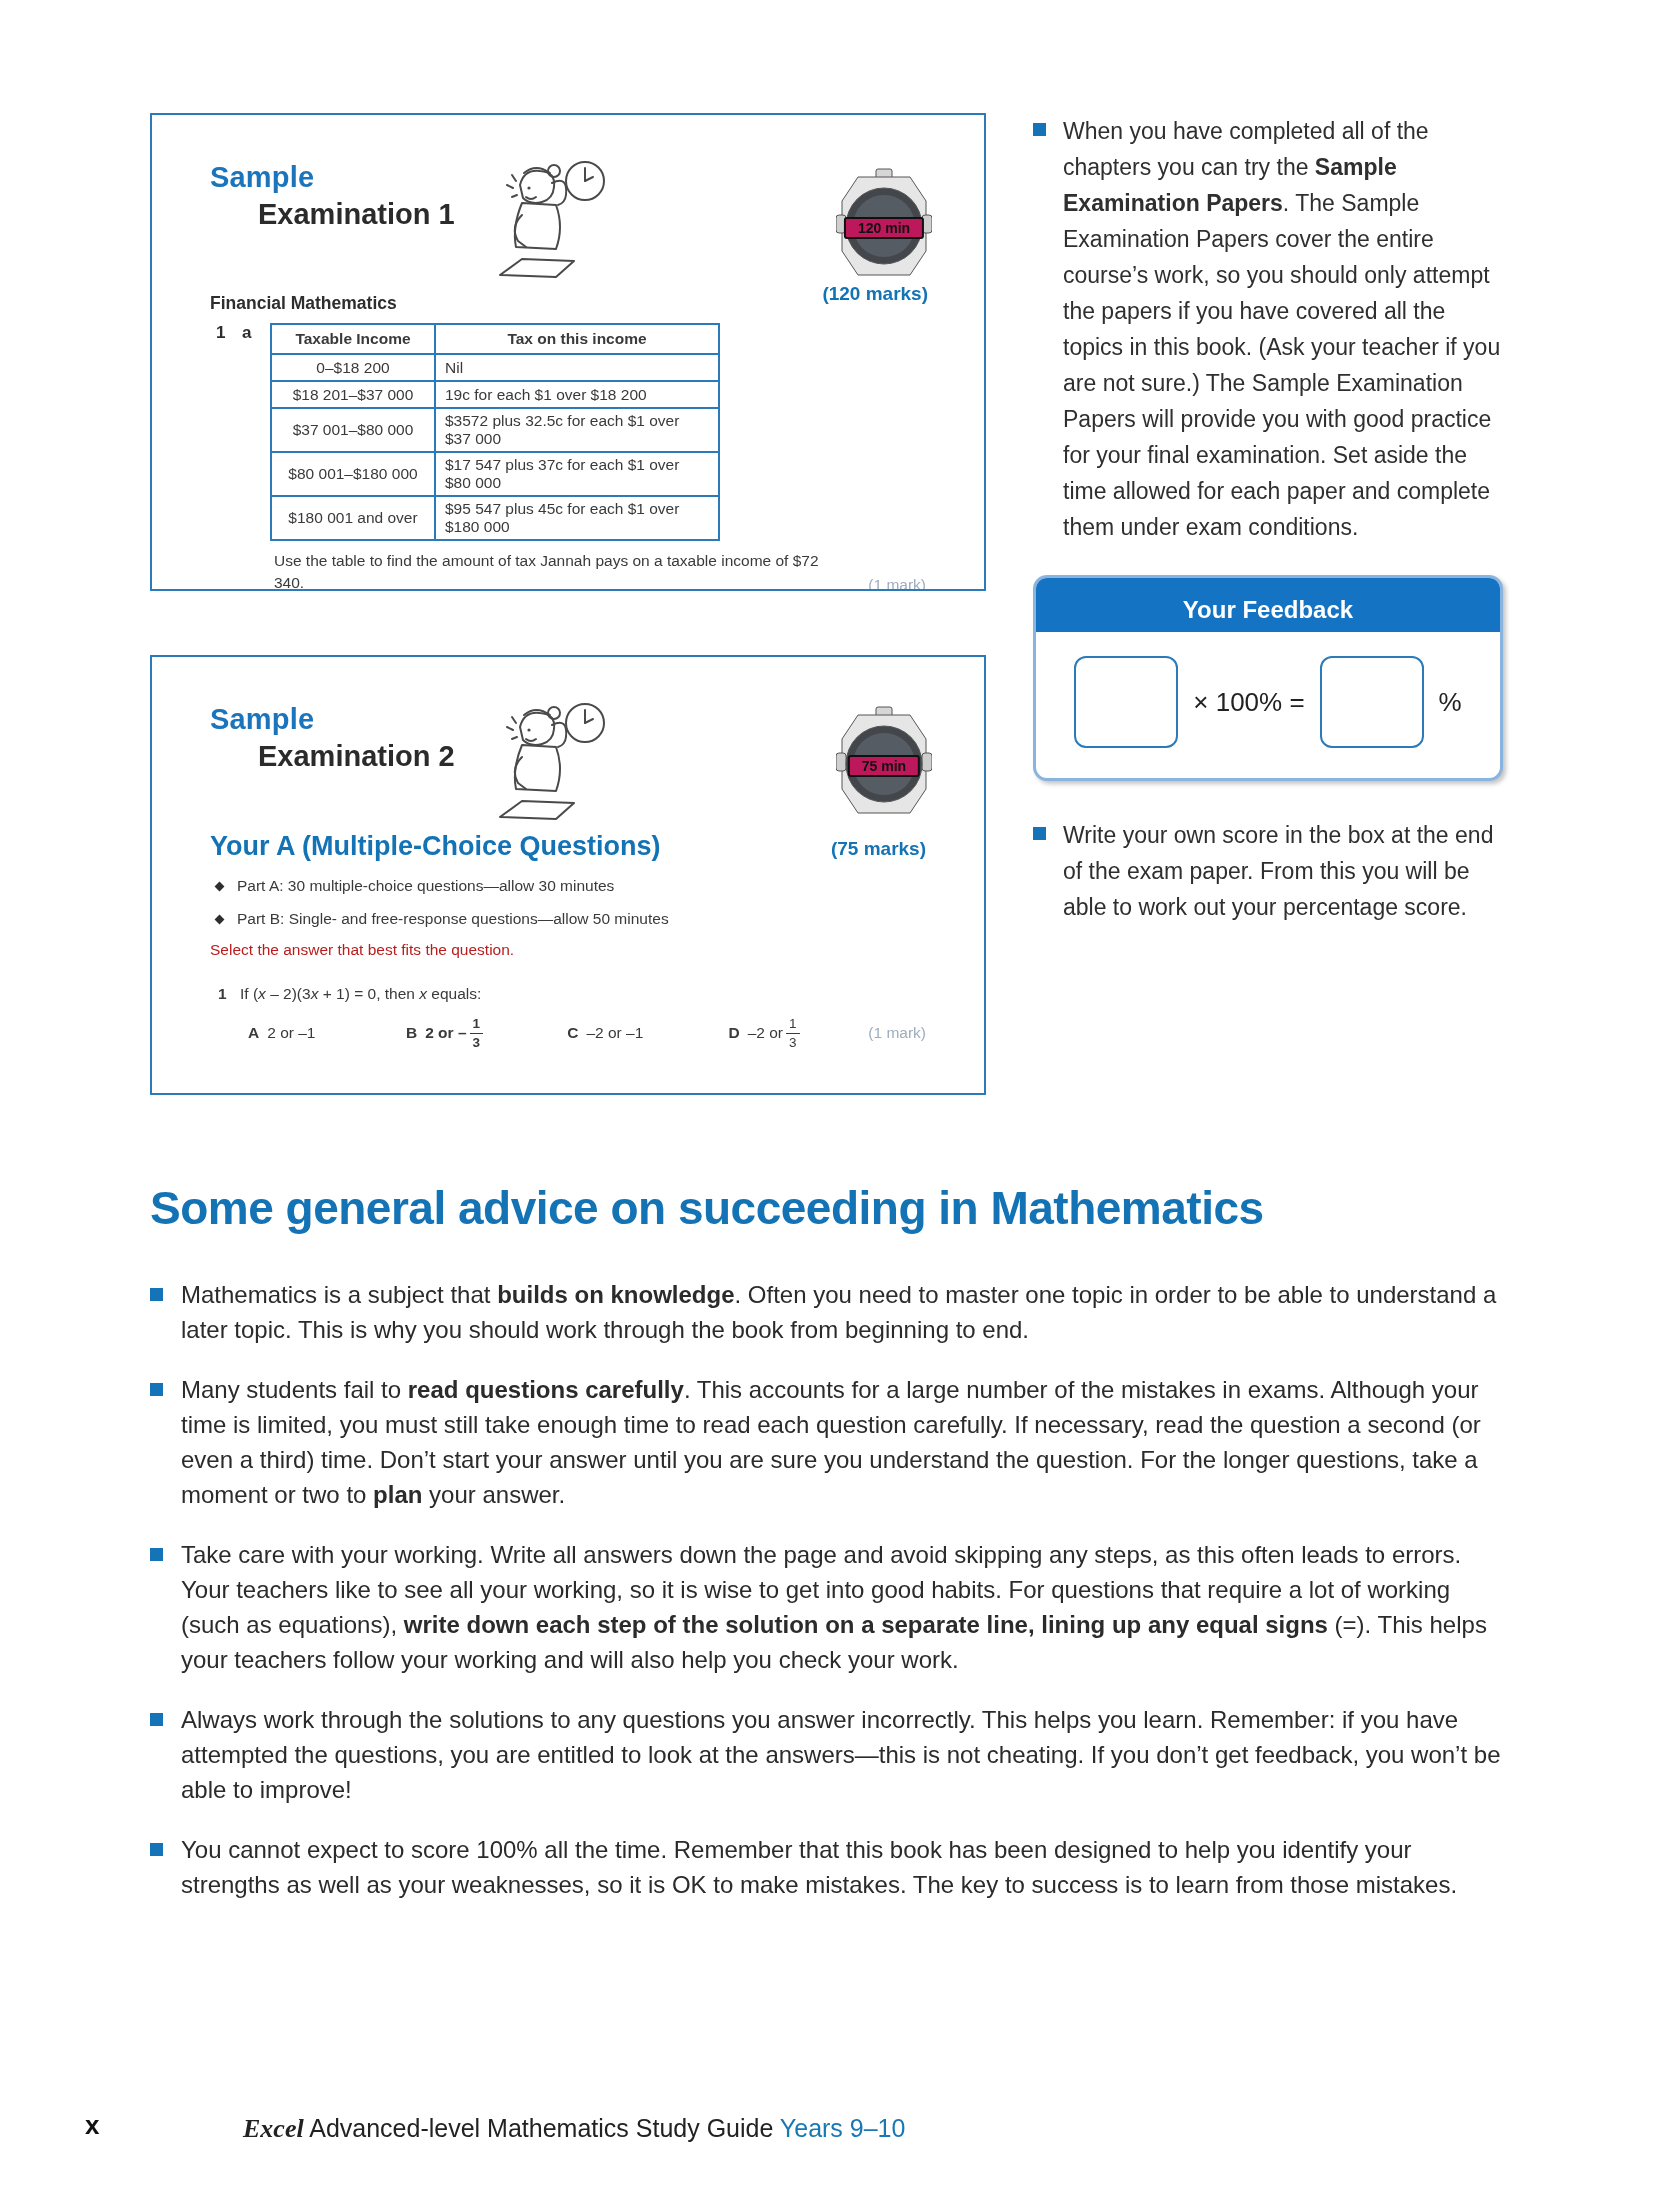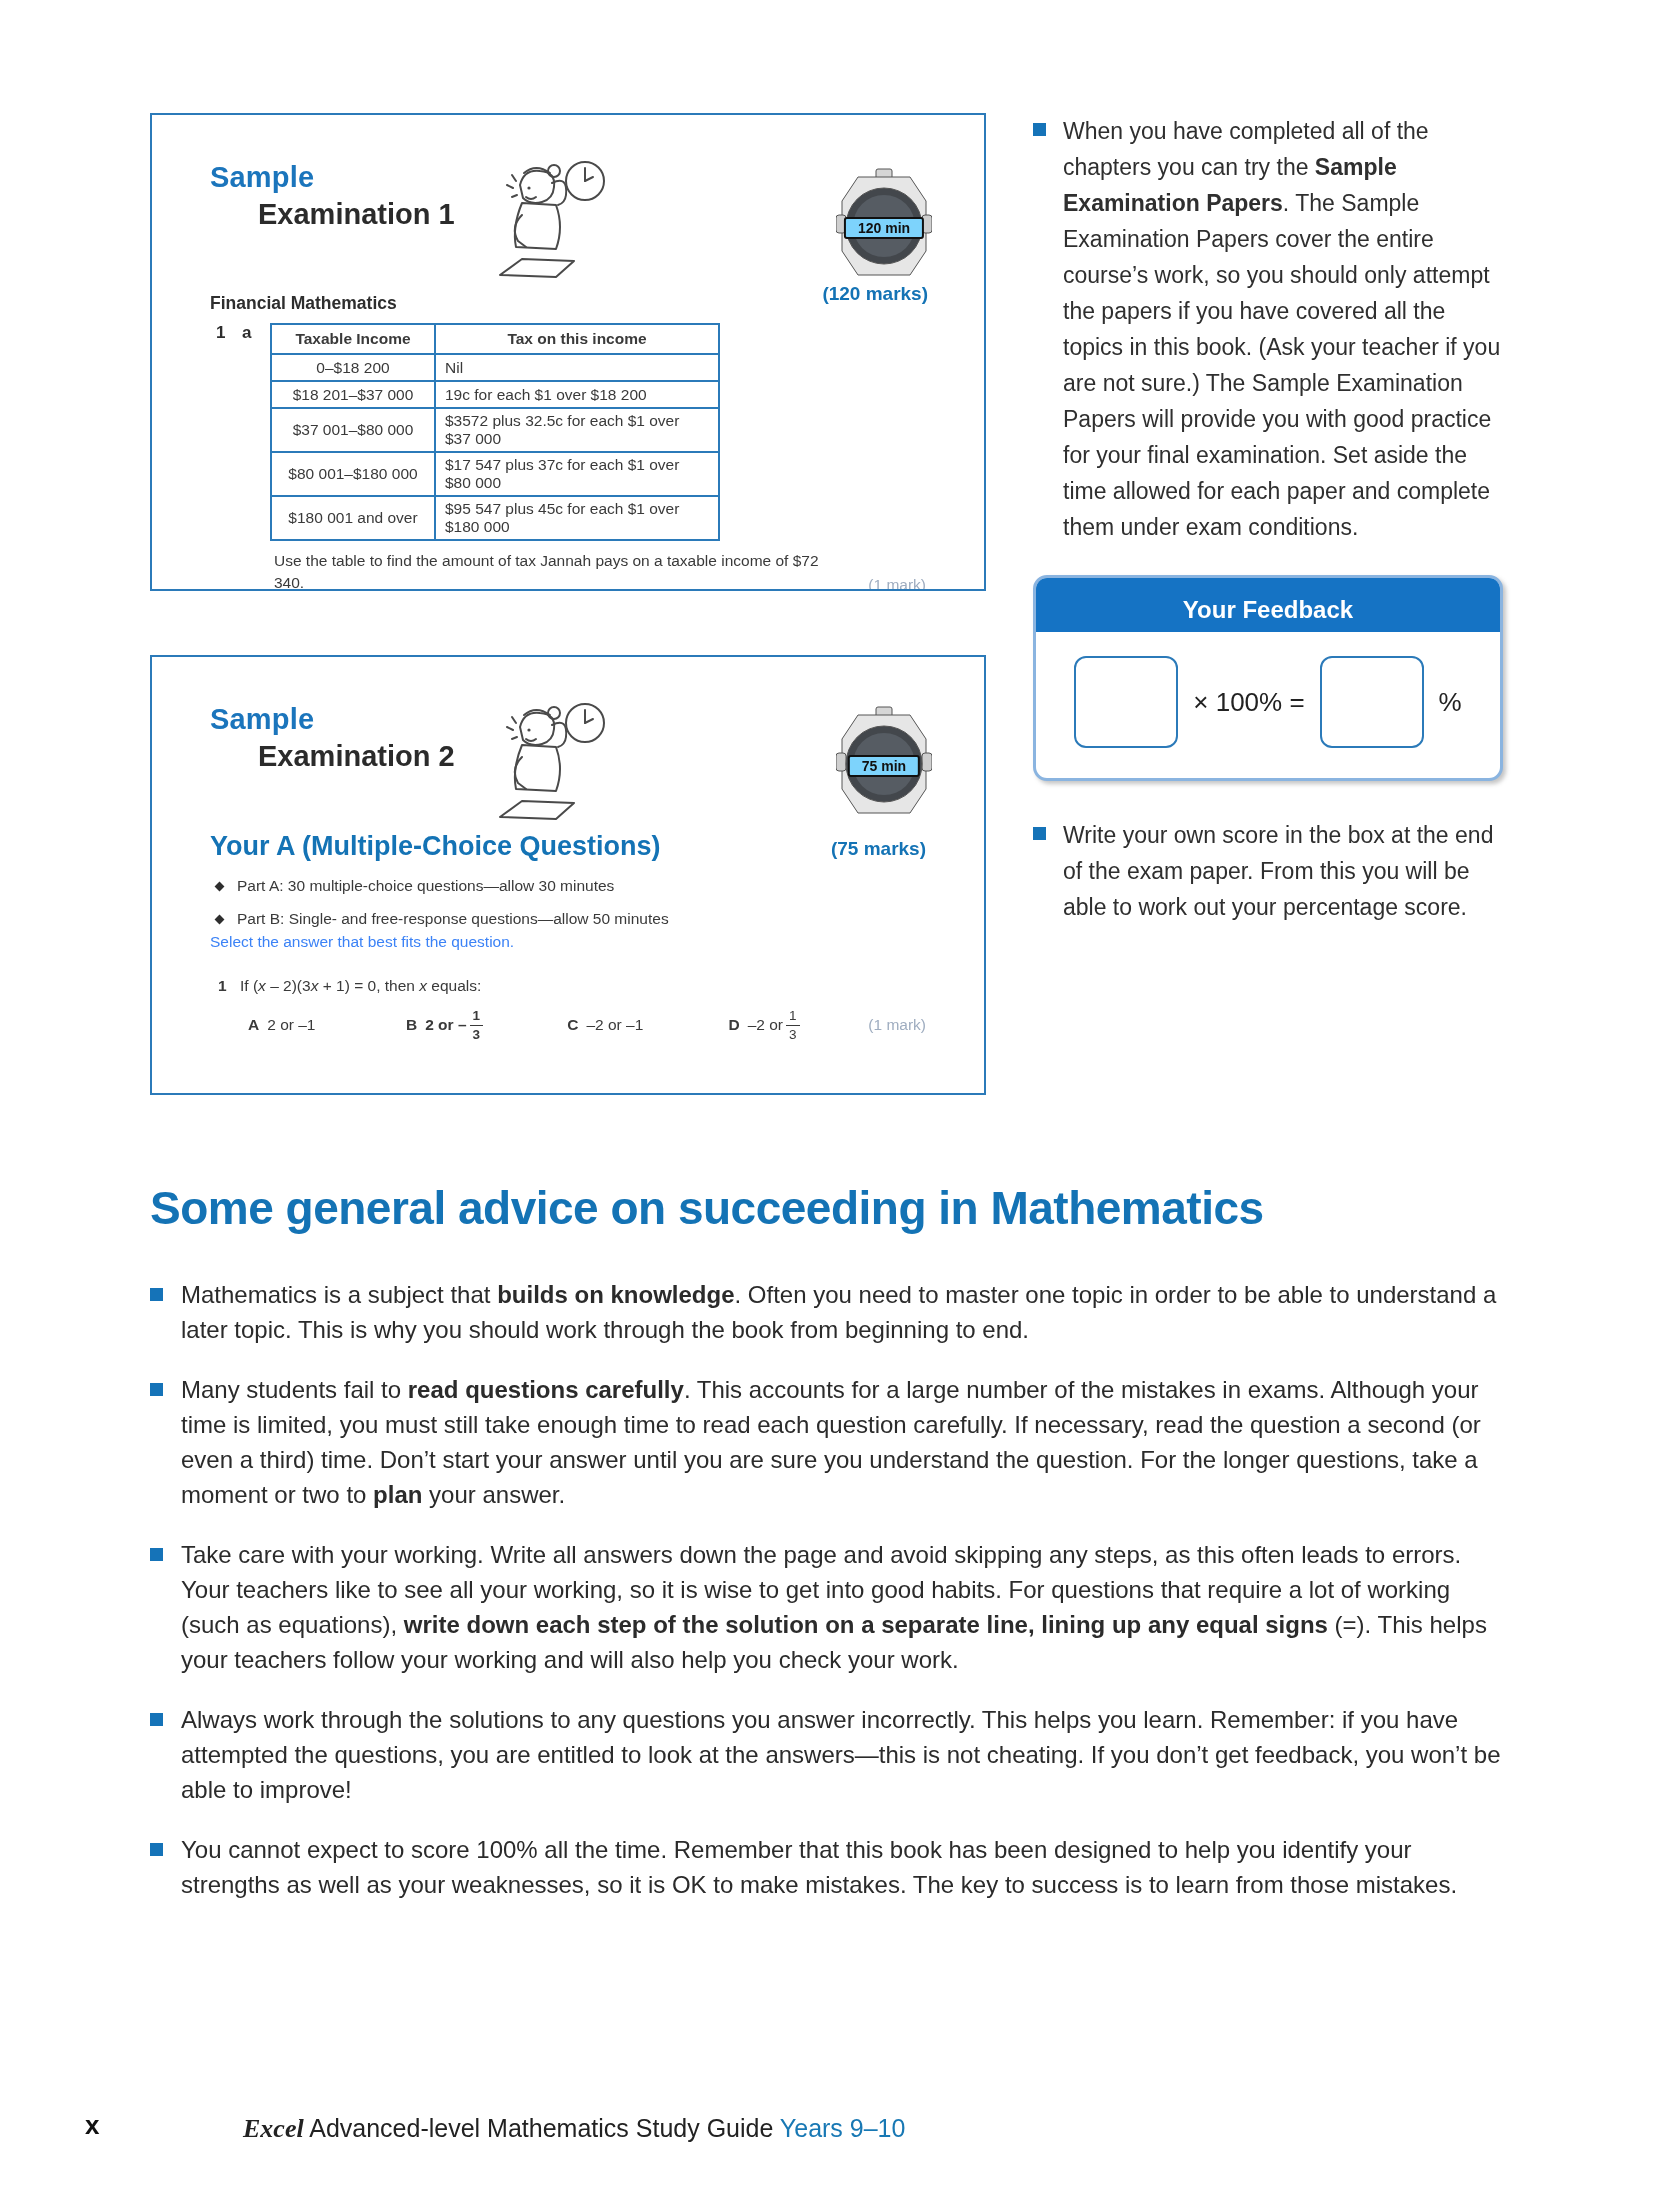--- a/index.html
+++ b/index.html
@@ -14,21 +14,21 @@
   
   .exam-box { position:relative; border:2px solid #2b7ab9; background:#fff; padding:46px 58px 0 58px; overflow:hidden; }
   .exam-box.one { height:478px; }
   .exam-box.two { height:440px; margin-top:64px; }
   .exam-title-1 { color:#1b75bc; font-size:29px; font-weight:bold; letter-spacing:.2px; }
   .exam-title-2 { color:#2b2b2b; font-size:29px; font-weight:bold; margin:4px 0 0 48px; }
   .illu { position:absolute; left:330px; top:40px; width:130px; height:135px; }
   .watch { position:absolute; right:52px; width:96px; height:116px; }
   .exam-box.one .watch { top:52px; }
   .exam-box.two .watch { top:48px; }
-  .watch-label { position:absolute; left:50%; top:50px; transform:translateX(-50%); background:#7dd3fc; border:2px solid #111; border-radius:3px; padding:1px 12px; font-size:14px; font-weight:bold; white-space:nowrap; color:#111; }
+  .watch-label { position:absolute; left:50%; top:50px; transform:translateX(-50%); background:#be185d; border:2px solid #111; border-radius:3px; padding:1px 12px; font-size:14px; font-weight:bold; white-space:nowrap; color:#111; }
   .marks-under-watch { position:absolute; right:56px; top:168px; color:#1473b5; font-weight:bold; font-size:19px; }
 
   .section-label { margin-top:62px; font-weight:bold; font-size:17.5px; color:#2e2e2e; }
   .q-row { display:flex; margin-top:9px; align-items:flex-start; }
   .q-num  { font-weight:bold; font-size:17px; color:#2e2e2e; width:32px; padding-left:6px; }
   .q-part { font-weight:bold; font-size:17px; color:#2e2e2e; width:28px; }
   table.tax { border-collapse:collapse; width:450px; }
   table.tax th, table.tax td { border:2px solid #2b7ab9; font-size:15.5px; color:#3a3a3a; padding:3px 9px; height:27px; }
   table.tax th { font-weight:bold; text-align:center; height:30px; }
   table.tax td.c1 { width:164px; text-align:center; white-space:nowrap; }
@@ -39,21 +39,21 @@
   .q-label { width:22px; font-weight:bold; font-size:15.5px; color:#3a3a3a; flex:0 0 22px; }
   .q-text { flex:1; font-size:15.5px; color:#3a3a3a; line-height:1.42; padding-right:14px; }
   .q-marks { flex:0 0 88px; text-align:right; font-size:15.5px; color:#9fadc0; align-self:flex-end; white-space:nowrap; }
 
   
   .part-row { display:flex; align-items:baseline; margin-top:58px; }
   .part-heading { color:#1473b5; font-size:27px; font-weight:bold; flex:1; }
   .part-marks { color:#1473b5; font-size:19px; font-weight:bold; white-space:nowrap; }
   .info-bullet { display:flex; align-items:flex-start; margin-top:15px; font-size:15.5px; color:#3a3a3a; }
   .diamond { width:7px; height:7px; background:#2e2e2e; transform:rotate(45deg); margin:6px 14px 0 6px; flex:0 0 7px; }
-  .instruction { margin-top:5px; font-size:15.5px; color:#3b82f6; }
+  .instruction { margin-top:13px; font-size:15.5px; color:#b91c1c; }
   .mcq-line { display:flex; margin-top:26px; font-size:15.5px; color:#3a3a3a; }
   .mcq-num { font-weight:bold; width:30px; padding-left:8px; flex:0 0 30px; }
   .options { display:flex; align-items:center; margin-top:14px; padding-left:38px; font-size:15.5px; color:#3a3a3a; }
   .opt { display:inline-flex; align-items:center; }
   .opt .lab { font-weight:bold; margin-right:8px; }
   .opt.a { width:192px; } .opt.b { width:196px; } .opt.c { width:196px; } .opt.d { width:170px; }
   .frac { display:inline-flex; flex-direction:column; align-items:center; line-height:1; font-size:13.5px; margin-left:3px; }
   .frac .num { border-bottom:1.5px solid #3a3a3a; padding:0 3px 2px; margin-bottom:2px; }
   .opt-marks { margin-left:auto; color:#9fadc0; white-space:nowrap; }
 

